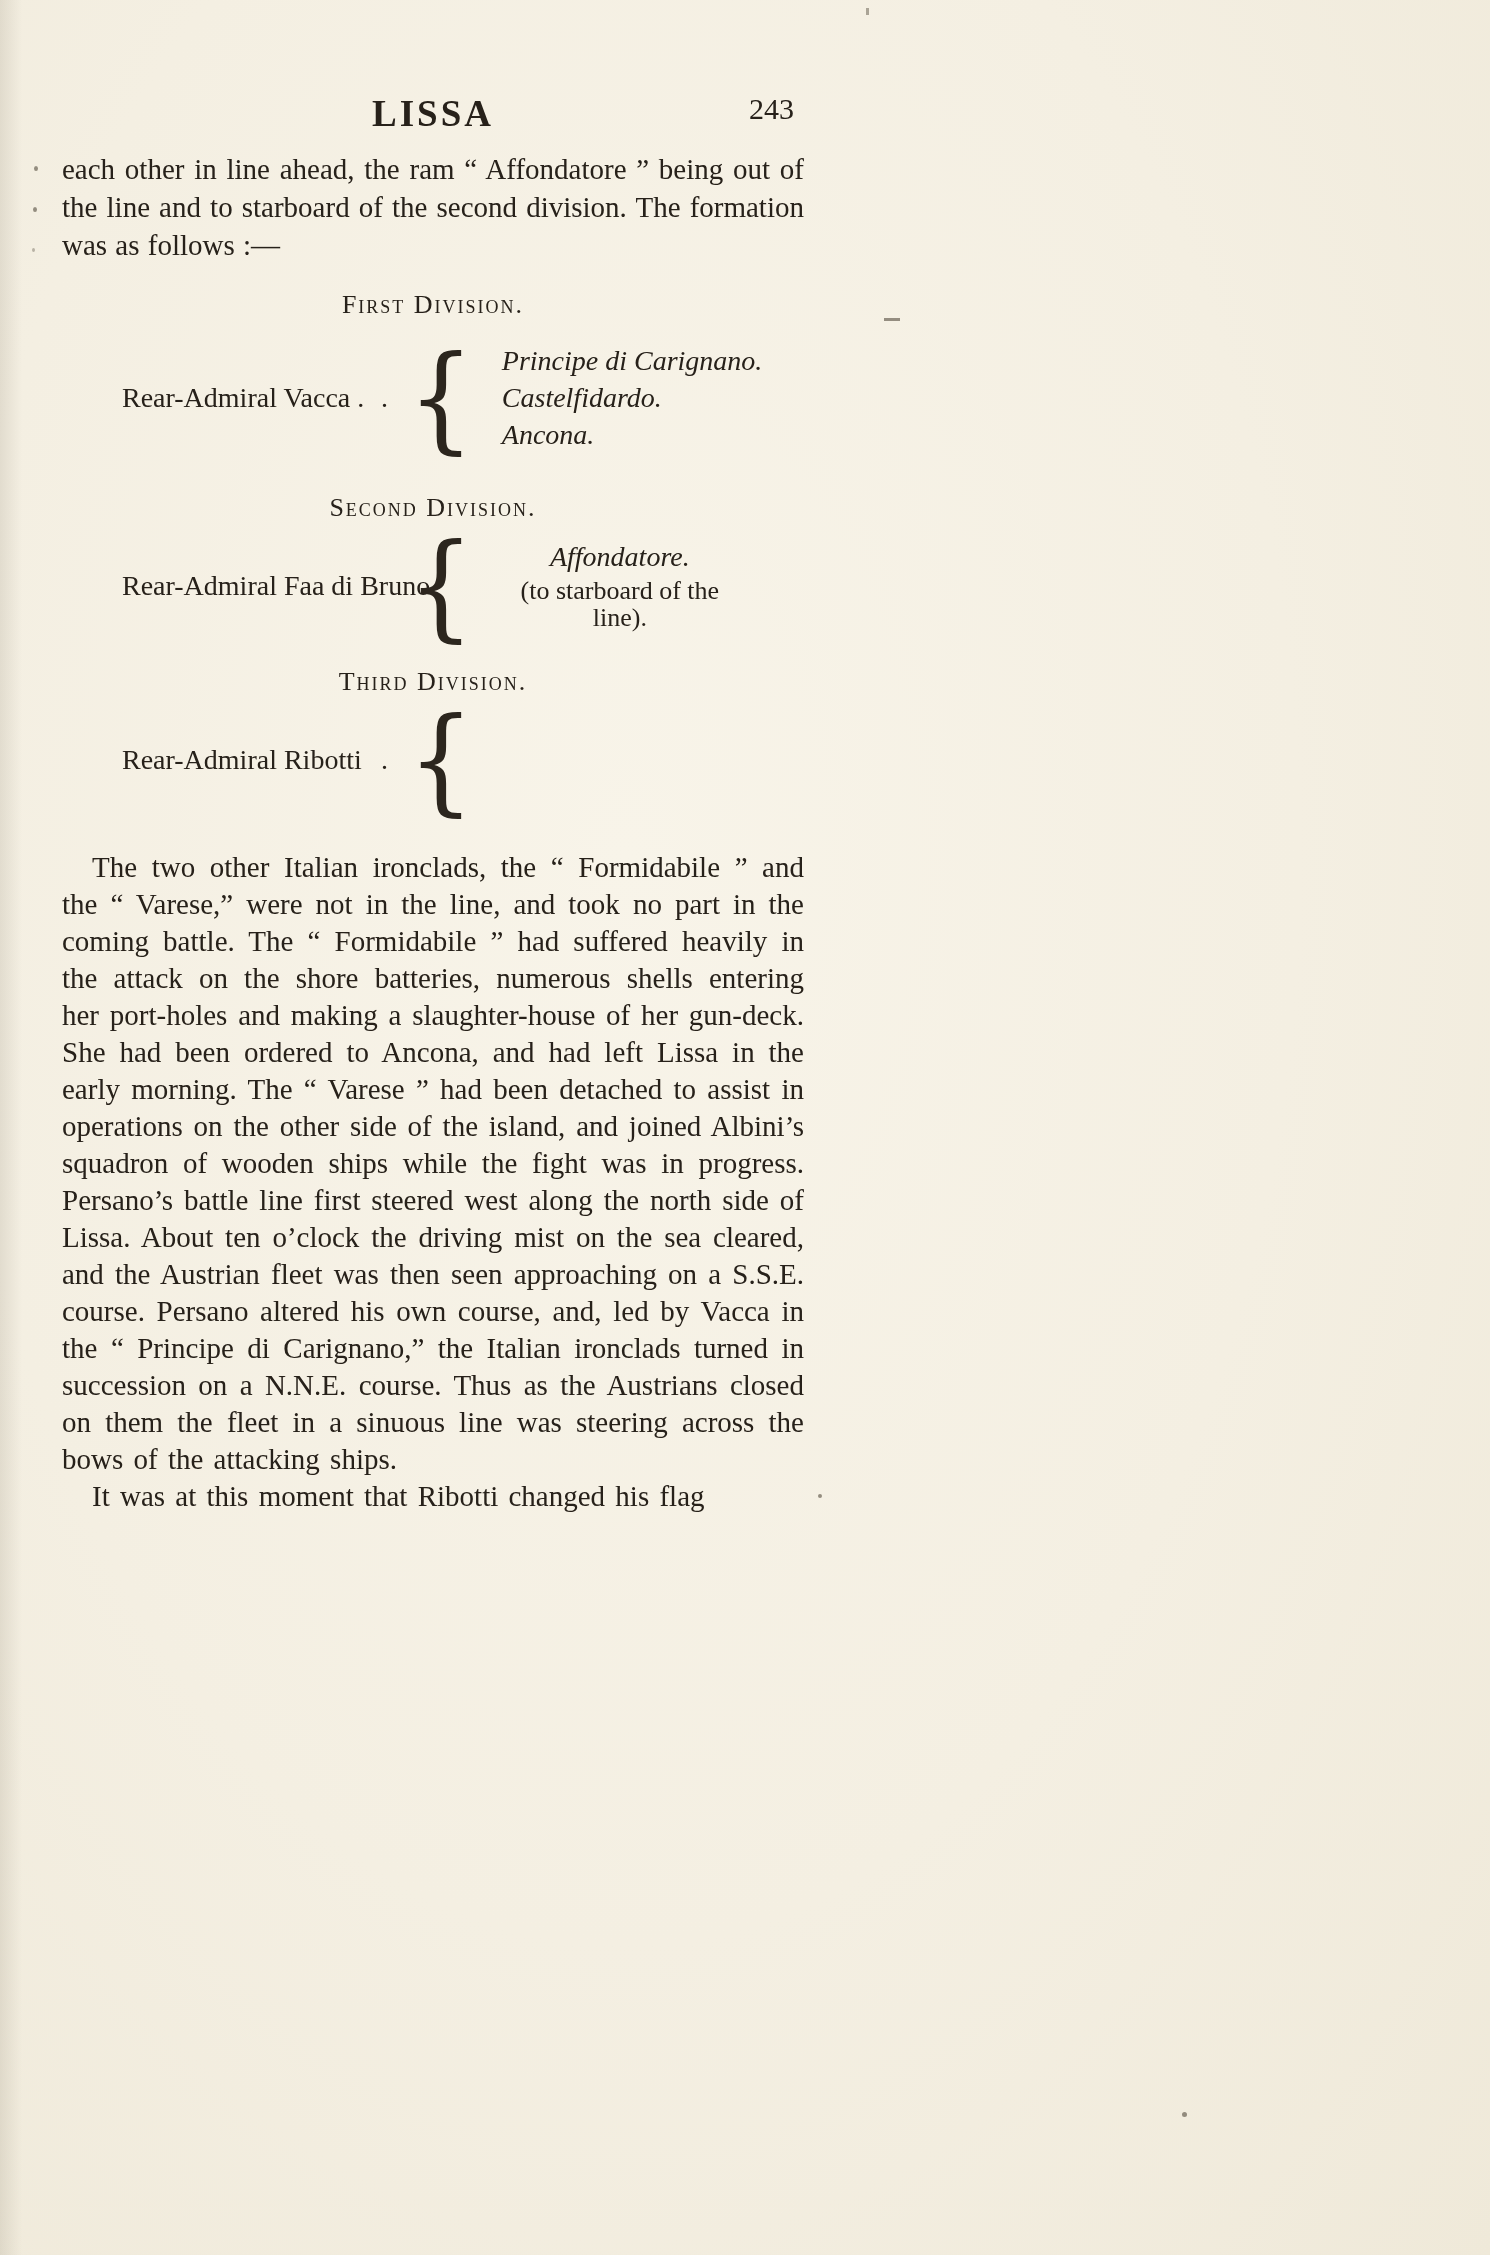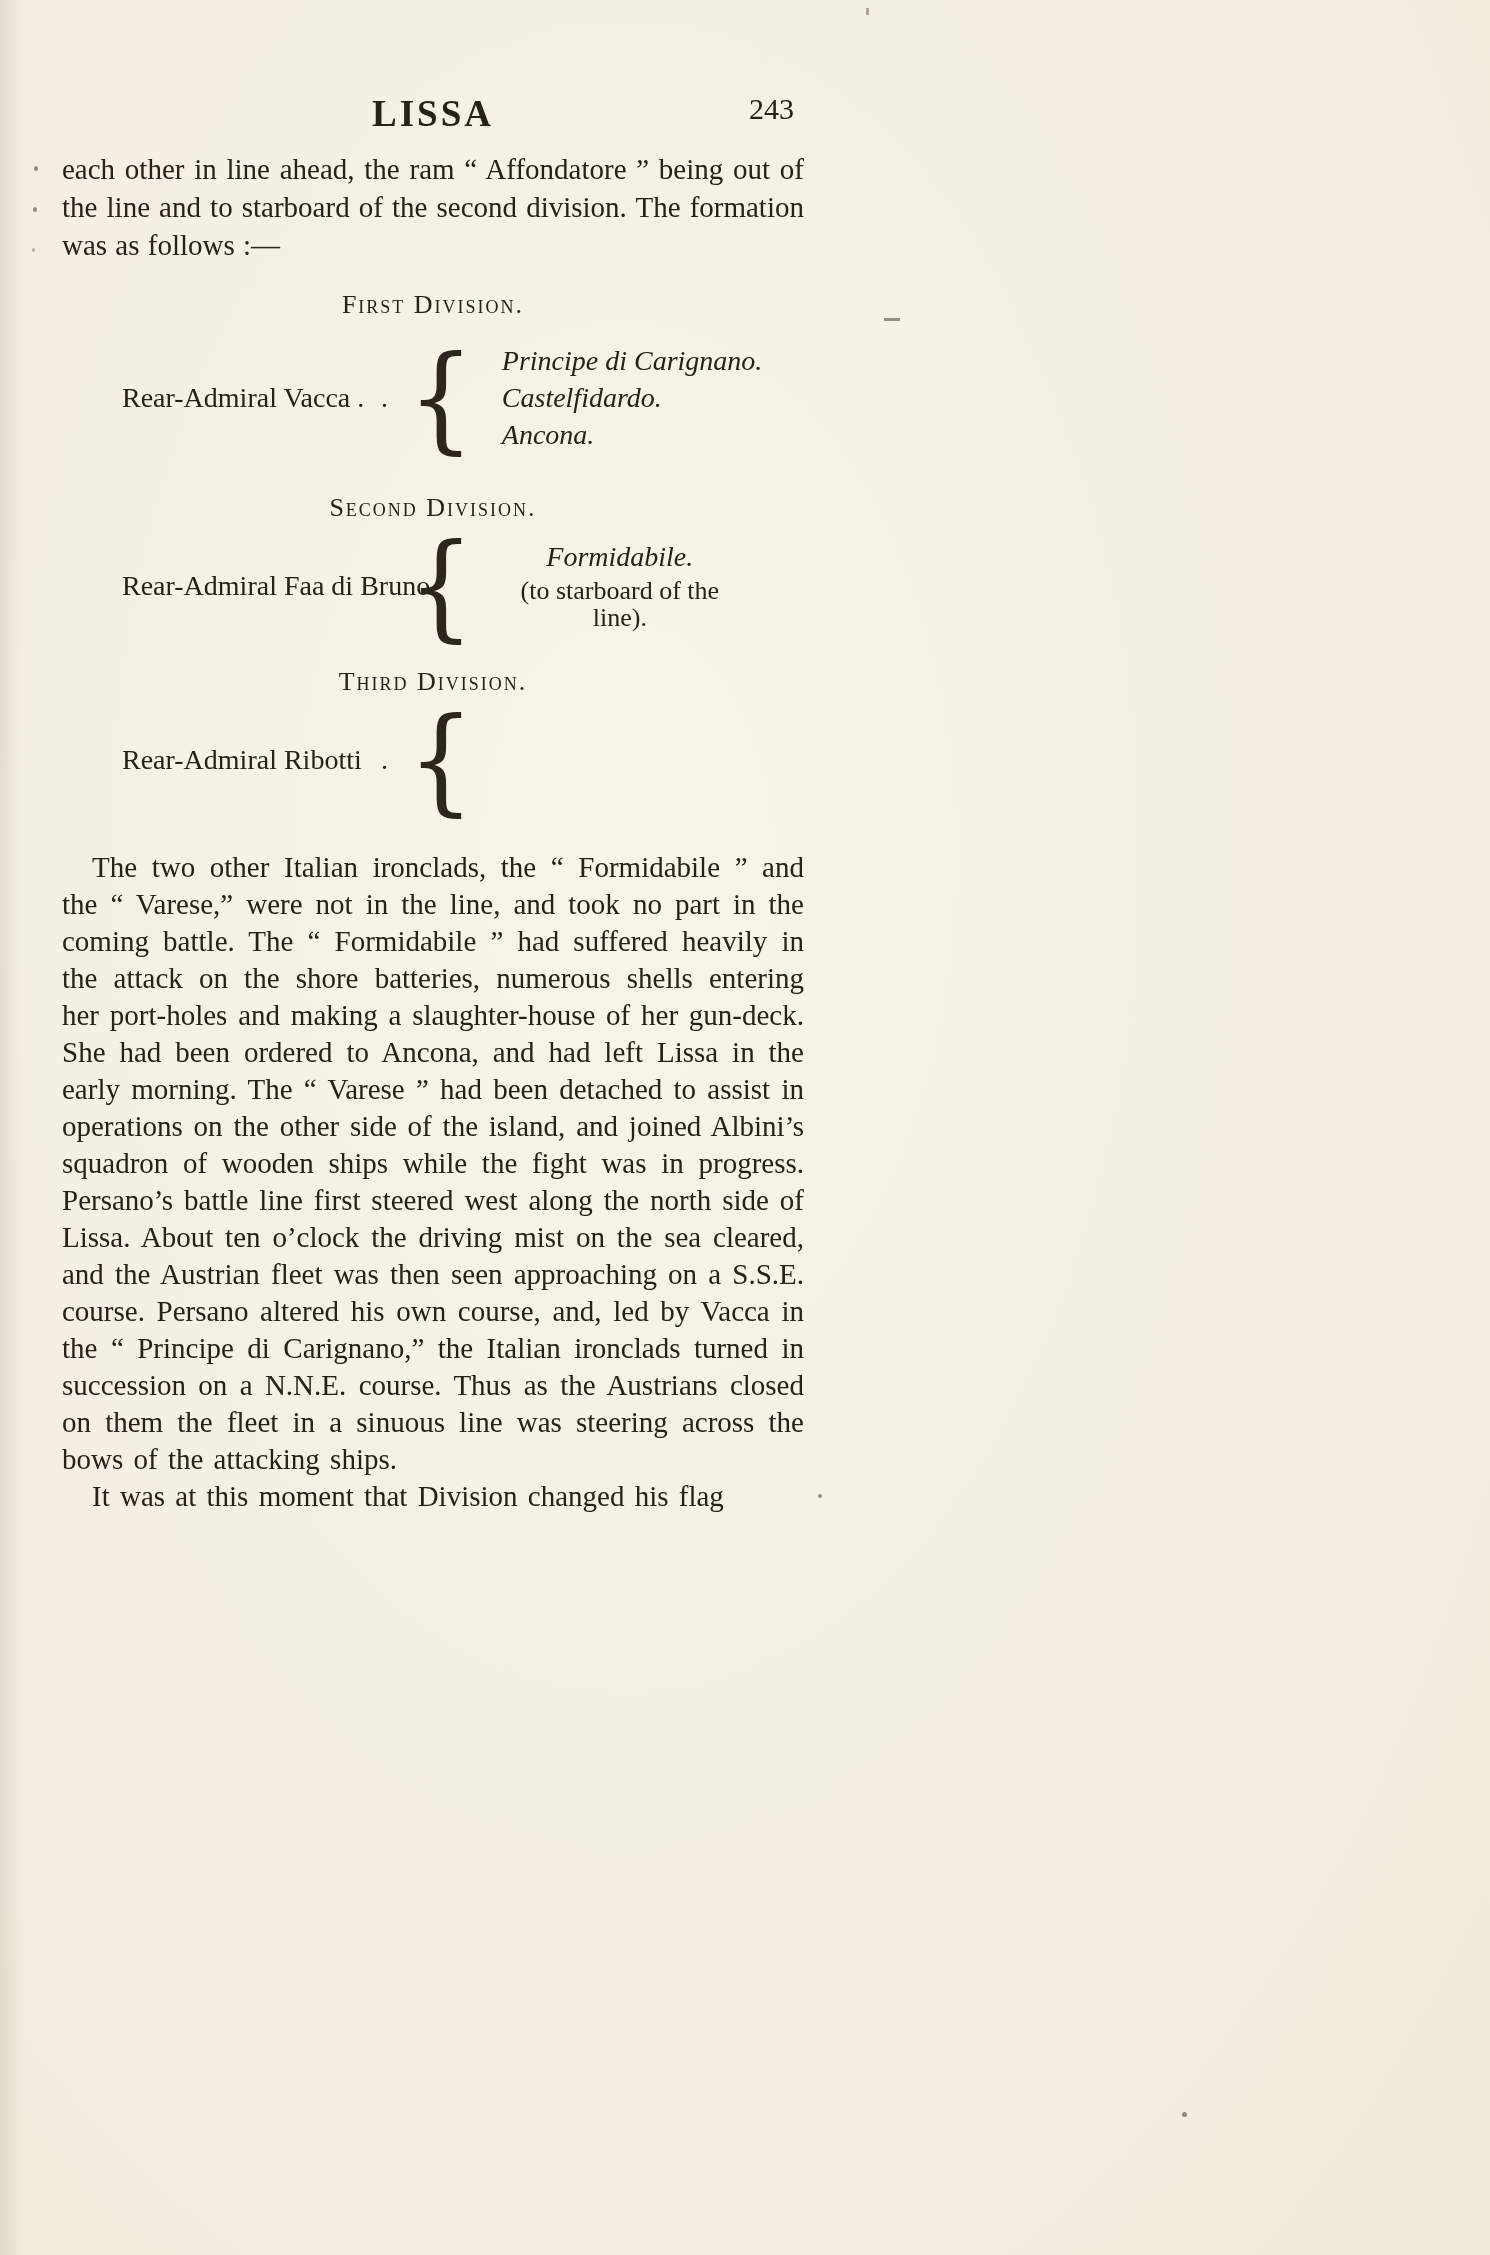--- a/index.html
+++ b/index.html
@@ -165,34 +165,34 @@
 
     <section class="division">
       <h3 class="division-heading">Second Division.</h3>
       <div class="division-row">
         <div class="admiral-box">
           <span class="admiral-name">Rear-Admiral Faa di Bruno</span>
           <span class="admiral-dot"></span>
         </div>
         <span class="brace">{</span>
         <div class="note">
-          <div class="note-ship">Formidabile.</div>
+          <div class="note-ship">Affondatore.</div>
           <div class="note-detail">(to starboard of the line).</div>
         </div>
       </div>
     </section>
 
     <section class="division">
       <h3 class="division-heading">Third Division.</h3>
       <div class="division-row">
         <div class="admiral-box">
           <span class="admiral-name">Rear-Admiral Ribotti</span>
           <span class="admiral-dot">.</span>
         </div>
         <span class="brace">{</span>
       </div>
     </section>
 
     <p class="body-par">The two other Italian ironclads, the “ Formidabile ” and the “ Varese,” were not in the line, and took no part in the coming battle.  The “ Formidabile ” had suffered heavily in the attack on the shore batteries, numerous shells entering her port-holes and making a slaughter-house of her gun-deck.  She had been ordered to Ancona, and had left Lissa in the early morning.  The “ Varese ” had been detached to assist in operations on the other side of the island, and joined Albini’s squadron of wooden ships while the fight was in progress.  Persano’s battle line first steered west along the north side of Lissa.  About ten o’clock the driving mist on the sea cleared, and the Austrian fleet was then seen approaching on a S.S.E. course.  Persano altered his own course, and, led by Vacca in the “ Principe di Carignano,” the Italian ironclads turned in succession on a N.N.E. course.  Thus as the Austrians closed on them the fleet in a sinuous line was steering across the bows of the attacking ships.</p>
-    <p class="closing-par">It was at this moment that Division changed his flag</p>
+    <p class="closing-par">It was at this moment that Ribotti changed his flag</p>
 
   </div>
 </div>
 
 </body></html>

